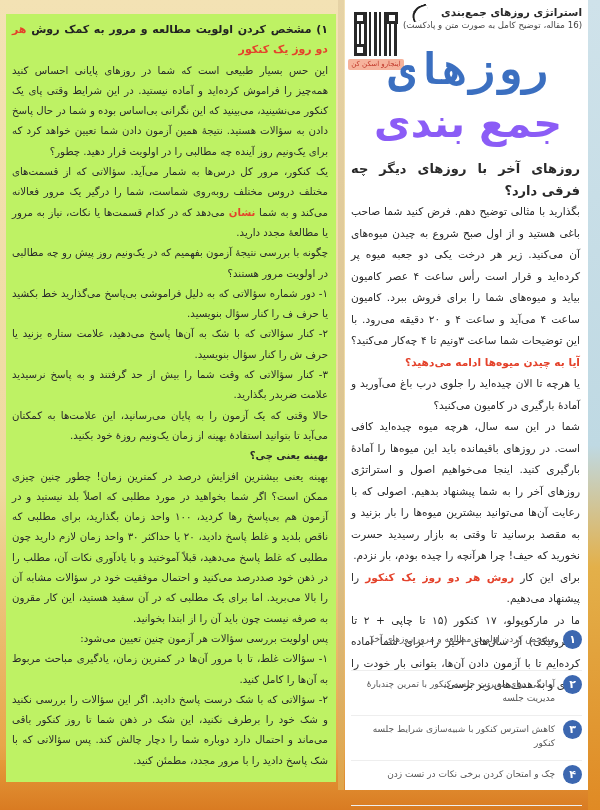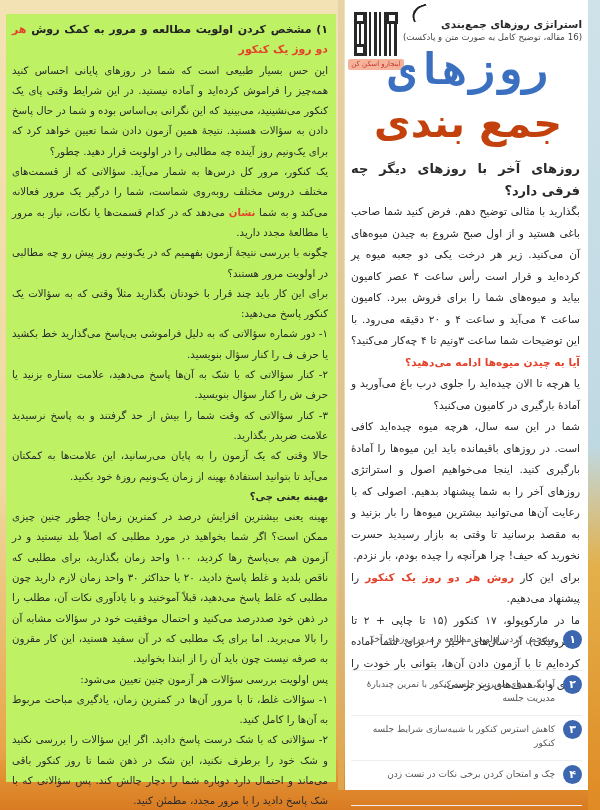--- a/index.html
+++ b/index.html
@@ -34,21 +34,21 @@
     .red { color:#e4422b; font-weight:bold; }
     .h-sub { font-weight:bold; font-size:10px; margin:0; }
 
     
     .right-panel {
       position:absolute; left:345px; top:0; width:243px; height:790px;
       background:#ffffff;
       box-sizing:border-box;
     }
     .top-info {
-      position:absolute; right:6px; top:16px; width:228px; height:40px;
+      position:absolute; right:6px; top:4px; width:228px; height:40px;
     }
     .top-title { font-weight:bold; font-size:10.5px; text-align:right; margin-top:2px; }
     .top-sub { font-size:8.6px; color:#444; text-align:right; margin-top:2px; }
     .qr-wrap {
       position:absolute; left:2px; top:12px; width:58px; height:60px;
     }
     .qr {
       width:44px; height:44px; margin:0 auto;
       background:
         repeating-linear-gradient(90deg, #111 0 3px, #fff 3px 5px, #111 5px 7px, #fff 7px 10px),
@@ -68,21 +68,21 @@
     }
     .arrow-icon {
       position:absolute; left:66px; top:6px; width:16px; height:12px;
       border-top:2px solid #222; border-left:2px solid #222; border-radius:12px 0 0 0;
       transform:rotate(-20deg);
     }
     .logo {
       position:absolute; right:20px; top:46px; width:200px; text-align:center;
     }
     .logo-1 { color:#3b6fc0; font-size:44px; font-weight:bold; line-height:52px; font-family:Liberation Mono, monospace; }
-    .logo-2 { color:#c2410c; font-size:40px; font-weight:bold; line-height:50px; }
+    .logo-2 { color:#8b5cf6; font-size:40px; font-weight:bold; line-height:50px; }
     .right-body {
       position:absolute; left:6px; right:8px; top:158px;
       font-size:10.6px; line-height:21.5px; text-align:justify;
     }
     .right-body p { margin:0; }
     .right-body .q-title { font-weight:bold; font-size:13px; }
     .steps {
       position:absolute; left:6px; right:6px; top:628px;
     }
     .step {
@@ -108,21 +108,20 @@
     <span>۱) مشخص کردن اولویت مطالعه و مرور به کمک روش</span>
     <span class="red">هر دو روز یک کنکور</span>
   </p>
   <p>این حس بسیار طبیعی است که شما در روزهای پایانی احساس کنید همه‌چیز را فراموش کرده‌اید و آماده نیستید. در این شرایط وقتی پای یک کنکور می‌نشینید، می‌بینید که این نگرانی بی‌اساس بوده و شما در حال پاسخ دادن به سؤالات هستید. نتیجهٔ همین آزمون دادن شما تعیین خواهد کرد که برای یک‌ونیم روز آینده چه مطالبی را در اولویت قرار دهید. چطور؟</p>
   <p>
     <span>یک کنکور، مرور کل درس‌ها به شمار می‌آید. سؤالاتی که از قسمت‌های مختلف دروس مختلف روبه‌روی شماست، شما را درگیر یک مرور فعالانه می‌کند و به شما</span>
     <span class="red">نشان</span>
     <span>می‌دهد که در کدام قسمت‌ها یا نکات، نیاز به مرور یا مطالعهٔ مجدد دارید.</span>
   </p>
   <p>چگونه با بررسی نتیجهٔ آزمون بفهمیم که در یک‌ونیم روز پیش رو چه مطالبی در اولویت مرور هستند؟</p>
-  <p>برای این کار باید چند قرار با خودتان بگذارید مثلاً وقتی که به سؤالات یک کنکور پاسخ می‌دهید:</p>
   <p>۱- دور شماره سؤالاتی که به دلیل فراموشی بی‌پاسخ می‌گذارید خط بکشید یا حرف ف را کنار سؤال بنویسید.</p>
   <p>۲- کنار سؤالاتی که با شک به آن‌ها پاسخ می‌دهید، علامت ستاره بزنید یا حرف ش را کنار سؤال بنویسید.</p>
   <p>۳- کنار سؤالاتی که وقت شما را بیش از حد گرفتند و به پاسخ نرسیدید علامت ضربدر بگذارید.</p>
   <p>حالا وقتی که یک آزمون را به پایان می‌رسانید، این علامت‌ها به کمکتان می‌آید تا بتوانید استفادهٔ بهینه از زمان یک‌ونیم روزهٔ خود بکنید.</p>
   <p class="h-sub">بهینه یعنی چی؟</p>
   <p>بهینه یعنی بیشترین افزایش درصد در کمترین زمان! چطور چنین چیزی ممکن است؟ اگر شما بخواهید در مورد مطلبی که اصلاً بلد نیستید و در آزمون هم بی‌پاسخ رها کردید، ۱۰۰ واحد زمان بگذارید، برای مطلبی که ناقص بلدید و غلط پاسخ دادید، ۲۰ یا حداکثر ۳۰ واحد زمان لازم دارید چون مطلبی که غلط پاسخ می‌دهید، قبلاً آموختید و با یادآوری نکات آن، مطلب را در ذهن خود صددرصد می‌کنید و احتمال موفقیت خود در سؤالات مشابه آن را بالا می‌برید. اما برای یک مطلبی که در آن سفید هستید، این کار مقرون به صرفه نیست چون باید آن را از ابتدا بخوانید.</p>
   <p>پس اولویت بررسی سؤالات هر آزمون چنین تعیین می‌شود:</p>
   <p>۱- سؤالات غلط، تا با مرور آن‌ها در کمترین زمان، یادگیری مباحث مربوط به آن‌ها را کامل کنید.</p>
   <p>۲- سؤالاتی که با شک درست پاسخ دادید. اگر این سؤالات را بررسی نکنید و شک خود را برطرف نکنید، این شک در ذهن شما تا روز کنکور باقی می‌ماند و احتمال دارد دوباره شما را دچار چالش کند. پس سؤالاتی که با شک پاسخ دادید را با مرور مجدد، مطمئن کنید.</p>
 

